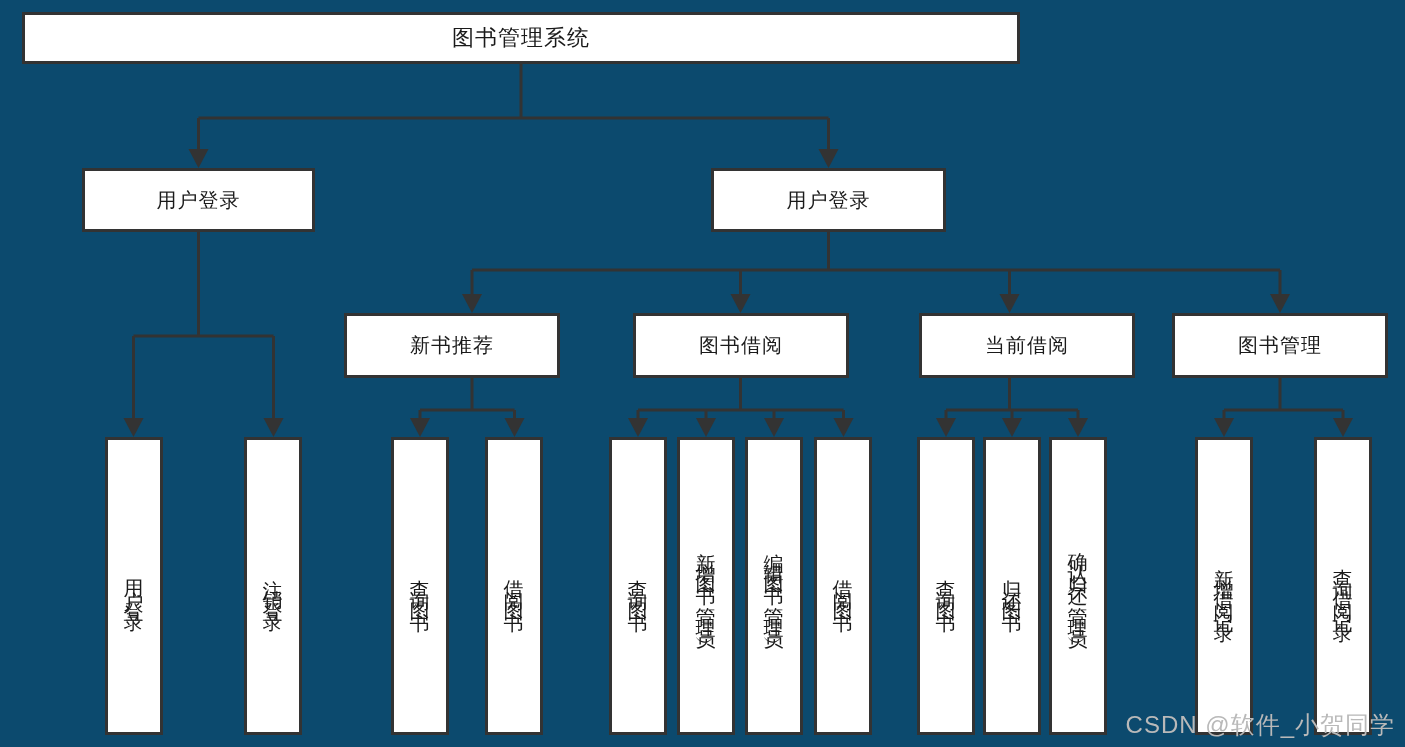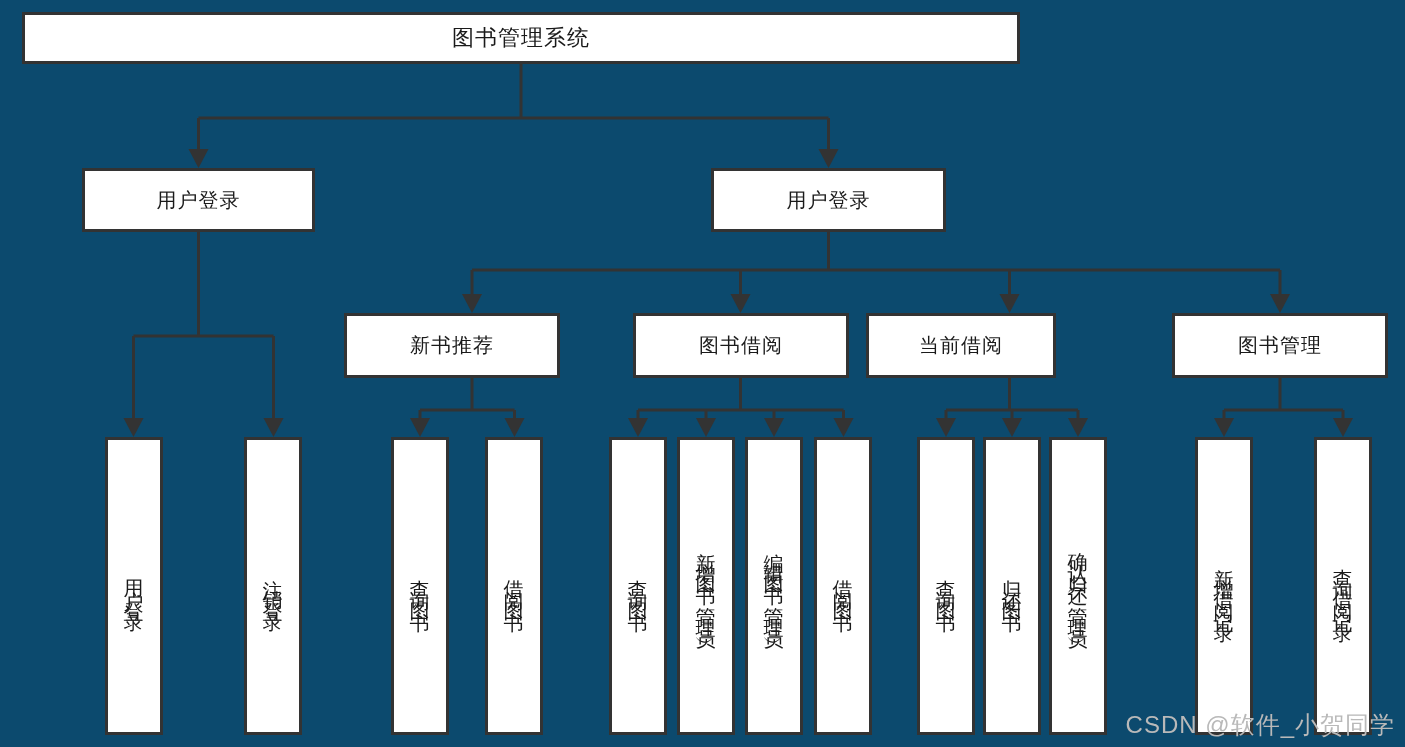--- a/index.html
+++ b/index.html
@@ -99,21 +99,21 @@
   <div class="box l2" style="left:711px;top:168px;width:235px;height:64px">
     <span>用户登录</span>
   </div>
 
   <div class="box l3" style="left:344px;top:313px;width:216px;height:65px">
     <span>新书推荐</span>
   </div>
   <div class="box l3" style="left:633px;top:313px;width:216px;height:65px">
     <span>图书借阅</span>
   </div>
-  <div class="box l3" style="left:866px;top:313px;width:190px;height:65px">
+  <div class="box l3" style="left:919px;top:313px;width:216px;height:65px">
     <span>当前借阅</span>
   </div>
   <div class="box l3" style="left:1172px;top:313px;width:216px;height:65px">
     <span>图书管理</span>
   </div>
 
   <div class="box leaf" style="left:105px;top:437px;width:58px;height:298px">
     <span>用户登录</span>
   </div>
   <div class="box leaf" style="left:244px;top:437px;width:58px;height:298px">

